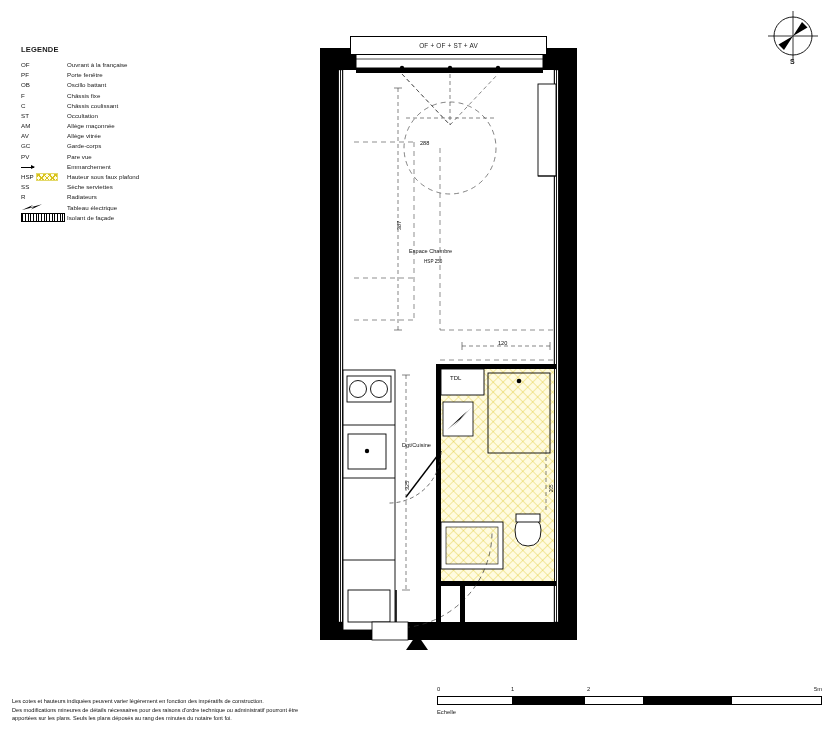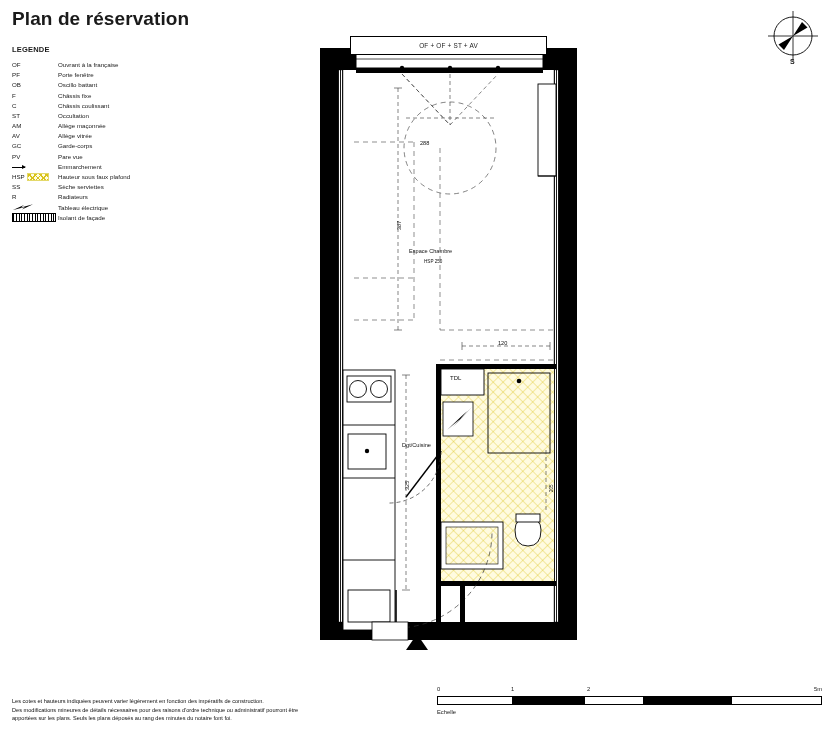--- a/index.html
+++ b/index.html
@@ -26,21 +26,21 @@
     left: 12px;
     top: 8px;
     font-size: 19px;
     font-weight: bold;
     letter-spacing: 0.1px;
   }
 
   
   #legend {
     position: absolute;
-    left: 12px;
+    left: 21px;
     top: 45px;
     width: 270px;
   }
   #legend .legend-title {
     font-size: 7.5px;
     font-weight: bold;
     letter-spacing: 0.2px;
     margin-bottom: 6px;
   }
   .legend-row {
@@ -185,21 +185,20 @@
   #scale .lbl {
     margin-top: 4px;
     font-size: 5.8px;
   }
 </style>
 </head>
 <body>
 
 <div class="page">
 
-  <div id="page-title">Plan de réservation</div>
 
   <div id="legend">
     <div class="legend-title">LEGENDE</div>
 
     <div class="legend-row">
       <div class="legend-key">
           <span class="txt">OF</span>
         </div>
       <div class="legend-desc">Ouvrant à la française</div>
     </div>

